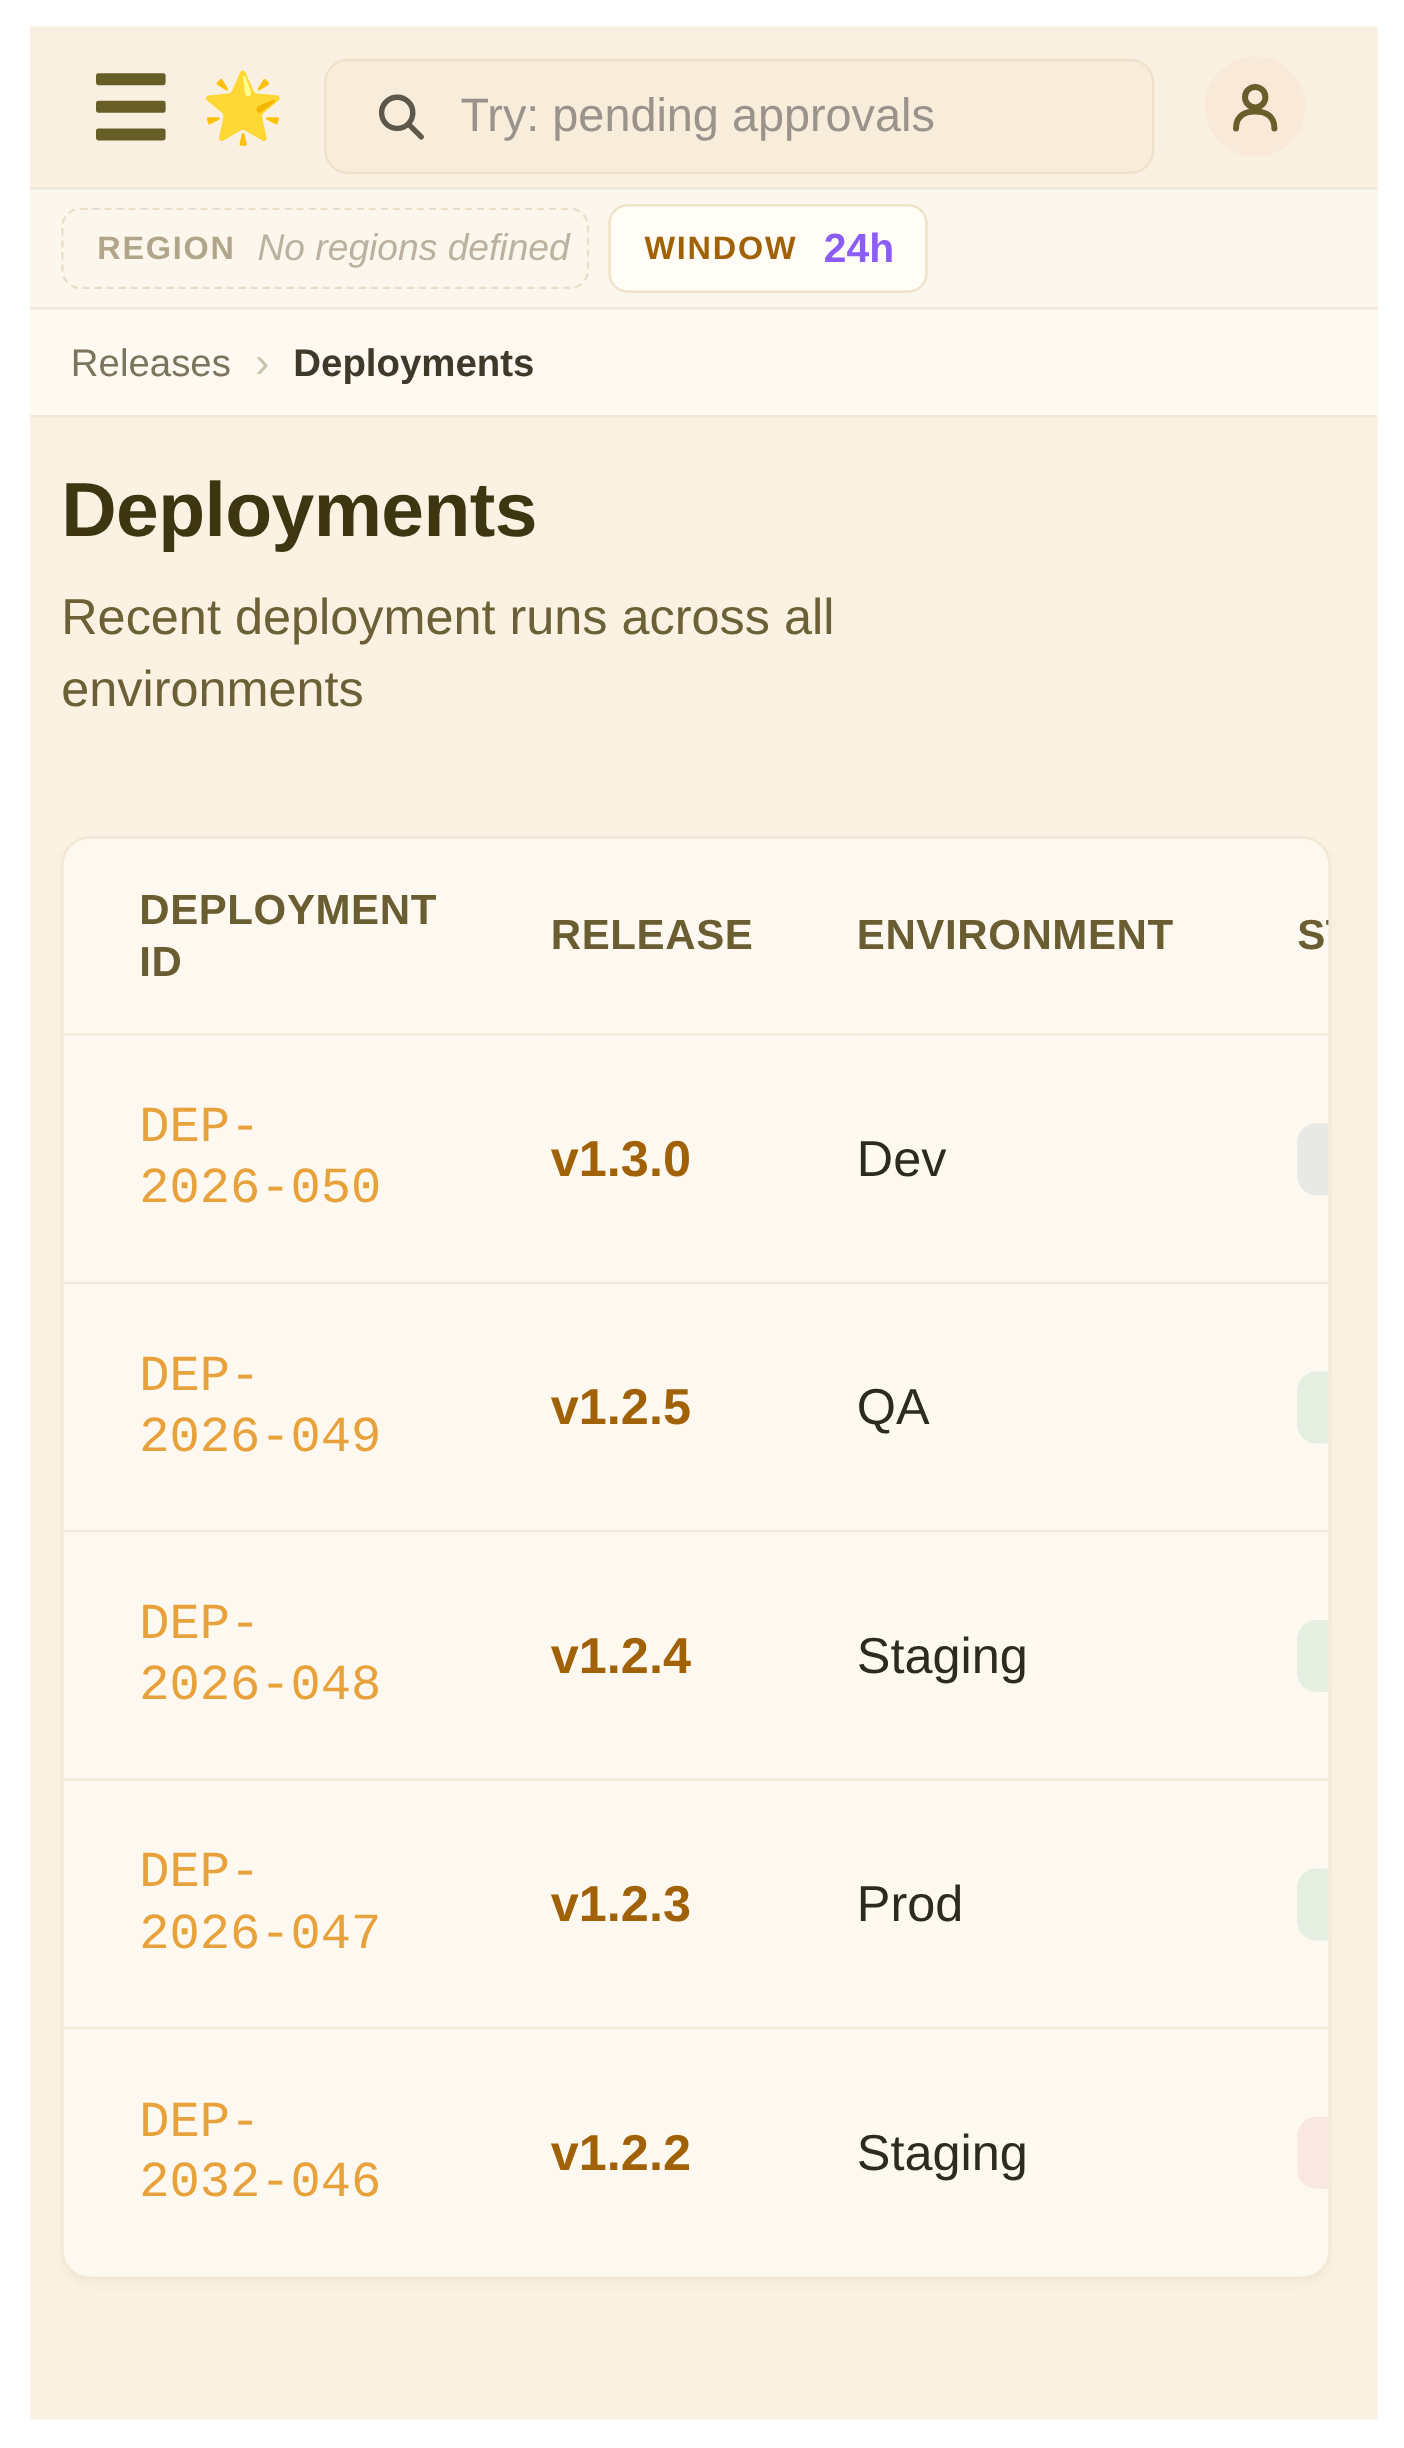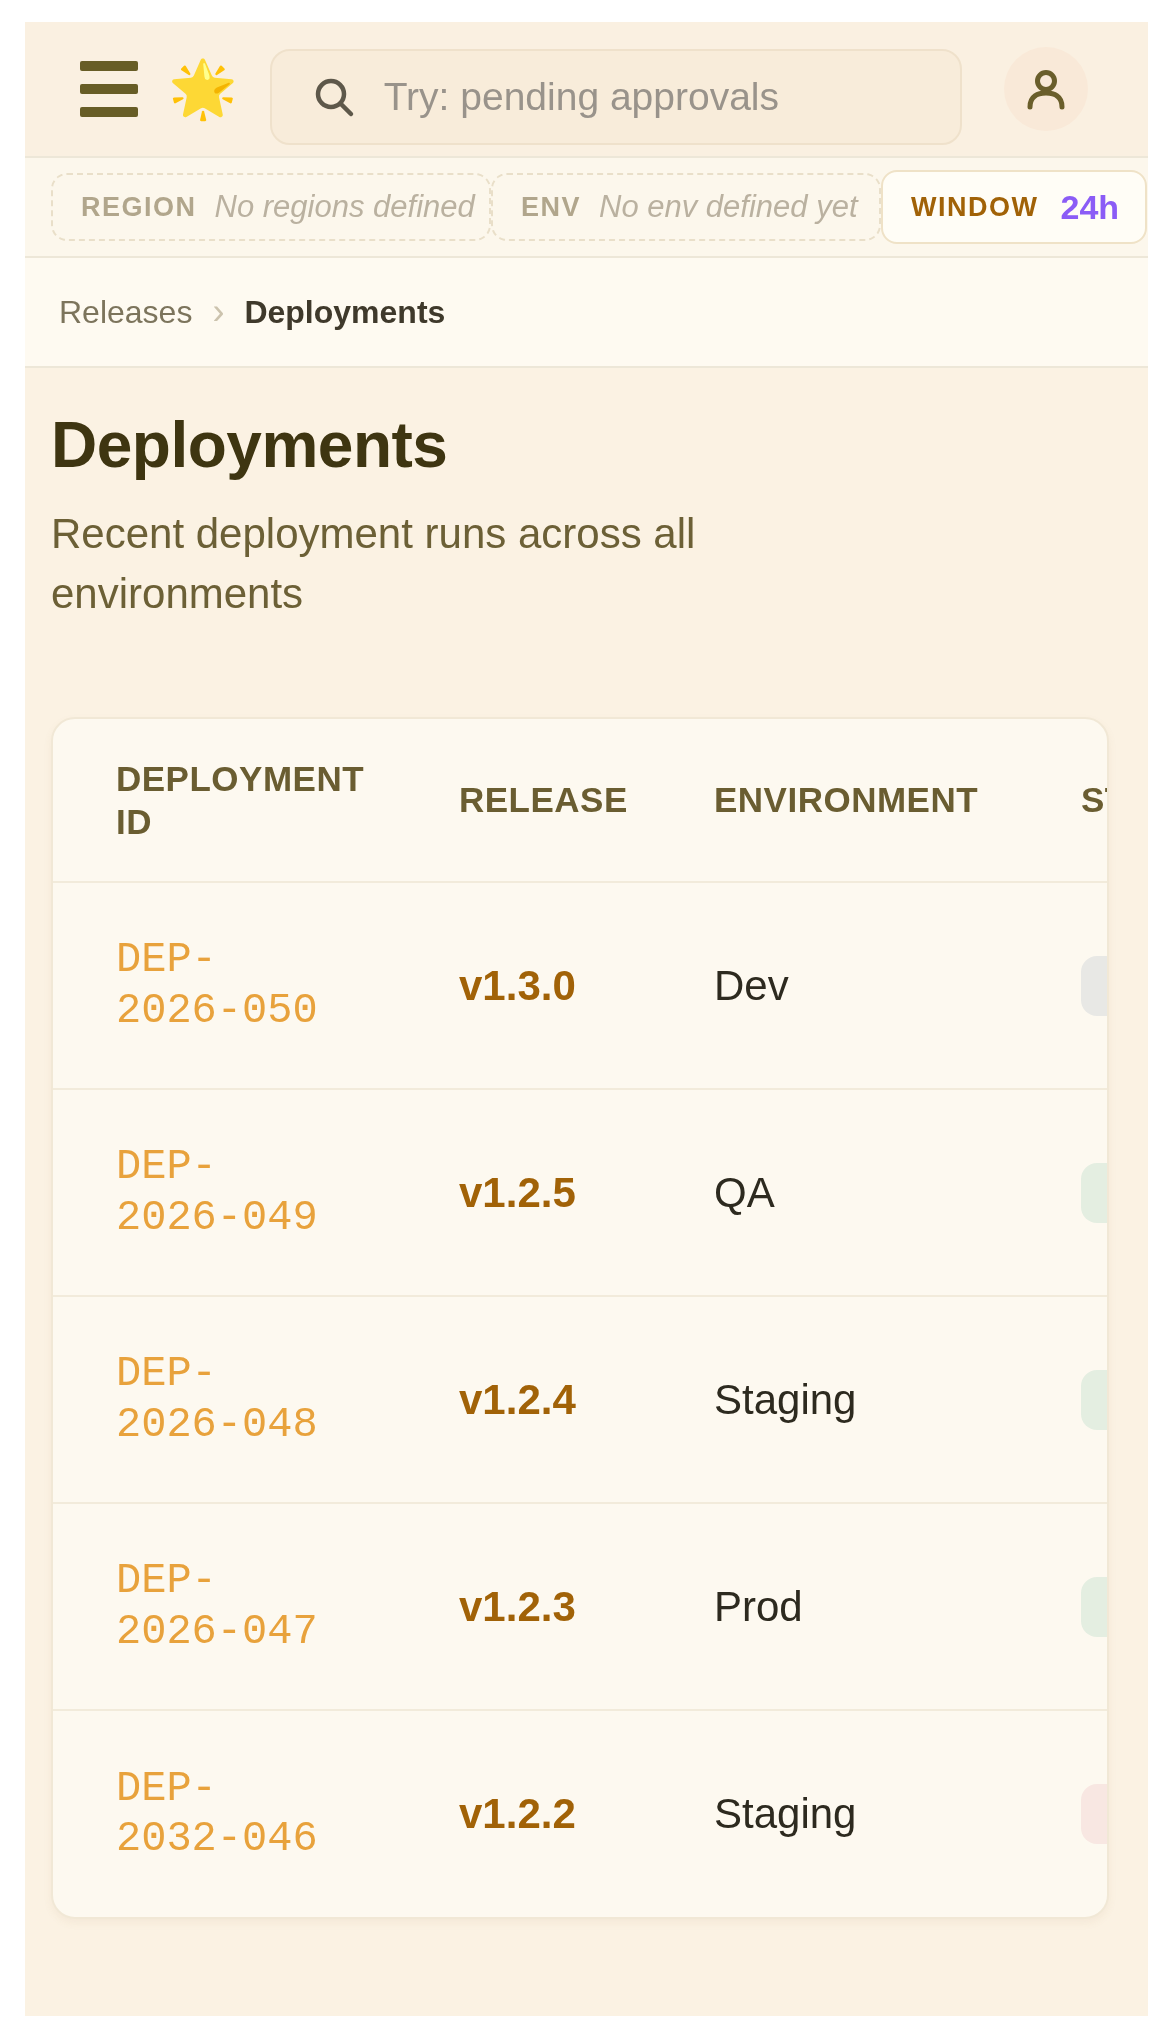--- a/index.html
+++ b/index.html
@@ -21,36 +21,36 @@
   .search input { flex:1; margin-left:28px; border:none; outline:none; background:transparent;
     font-size:39px; color:#55503F; font-family:"Liberation Sans", sans-serif; min-width:0; }
   .search input::placeholder { color:#99938B; opacity:1; }
   .avatar { width:84px; height:84px; border-radius:50%; background:#F9E9D8;
     display:flex; align-items:center; justify-content:center; flex:none; cursor:pointer; }
 
   .hr { height:2px; background:#EDE7D8; }
 
   
   .filterbar { height:98px; background:#FCF7EC; display:flex; align-items:center;
-    gap:0; padding-left:26px; overflow:hidden; }
+    gap:16px; padding-left:26px; overflow:hidden; }
   .pill { flex:none; height:68px; border-radius:16px; display:flex; align-items:center;
     padding:0 28px; overflow:hidden; white-space:nowrap; }
   .pill.dashed { border:2px dashed #E9DFC9; }
   .pill.solid { border:2px solid #EFE2C7; background:#FFFDF6; height:74px; }
   .pill .plabel { font-size:27px; font-weight:bold; letter-spacing:1.5px; color:#B1A68C; }
   .pill.solid .plabel { color:#a16207; }
   .pill .pvalue { font-size:31px; font-style:italic; color:#BAB1A0; margin-left:18px; }
   .pill .pvalue-strong { font-size:34px; font-weight:600; color:#8b5cf6; margin-left:22px;
     font-style:normal; }
   .pill-region { width:440px; }
   .pill-env { width:390px; }
   .pill-window { width:266px; }
 
   
-  .crumbbar { height:108px; background:#FEFAF1; display:flex; align-items:center;
+  .crumbbar { height:88px; background:#FEFAF1; display:flex; align-items:center;
     padding:0 34px; }
   .crumb-parent { font-size:32px; color:#7C745C; cursor:pointer; }
   .crumb-sep { font-size:36px; color:#CCC3AE; margin:0 20px; line-height:1; }
   .crumb-current { font-size:32px; font-weight:600; color:#3F392B; }
 
   
   .main { background:#FBF2E3; min-height:1668px; padding:40px 26px 0 26px; }
   .page-title { font-size:64px; font-weight:800; color:#3E3511; letter-spacing:-0.5px;
     margin-bottom:22px; }
   .page-sub { font-size:42px; line-height:1.42; color:#6C6036; max-width:690px;
@@ -102,24 +102,20 @@
       </svg>
     </div>
   </div>
 
   <div class="hr"></div>
 
   <div class="filterbar">
     <div class="pill dashed pill-region">
       <span class="plabel">REGION</span>
       <span class="pvalue">No regions defined</span>
-    </div>
-    <div class="pill dashed pill-env">
-      <span class="plabel">ENV</span>
-      <span class="pvalue">No env defined yet</span>
     </div>
     <div class="pill solid pill-window">
       <span class="plabel">WINDOW</span>
       <span class="pvalue pvalue-strong">24h</span>
 
     </div>
   </div>
 
   <div class="hr"></div>
 

